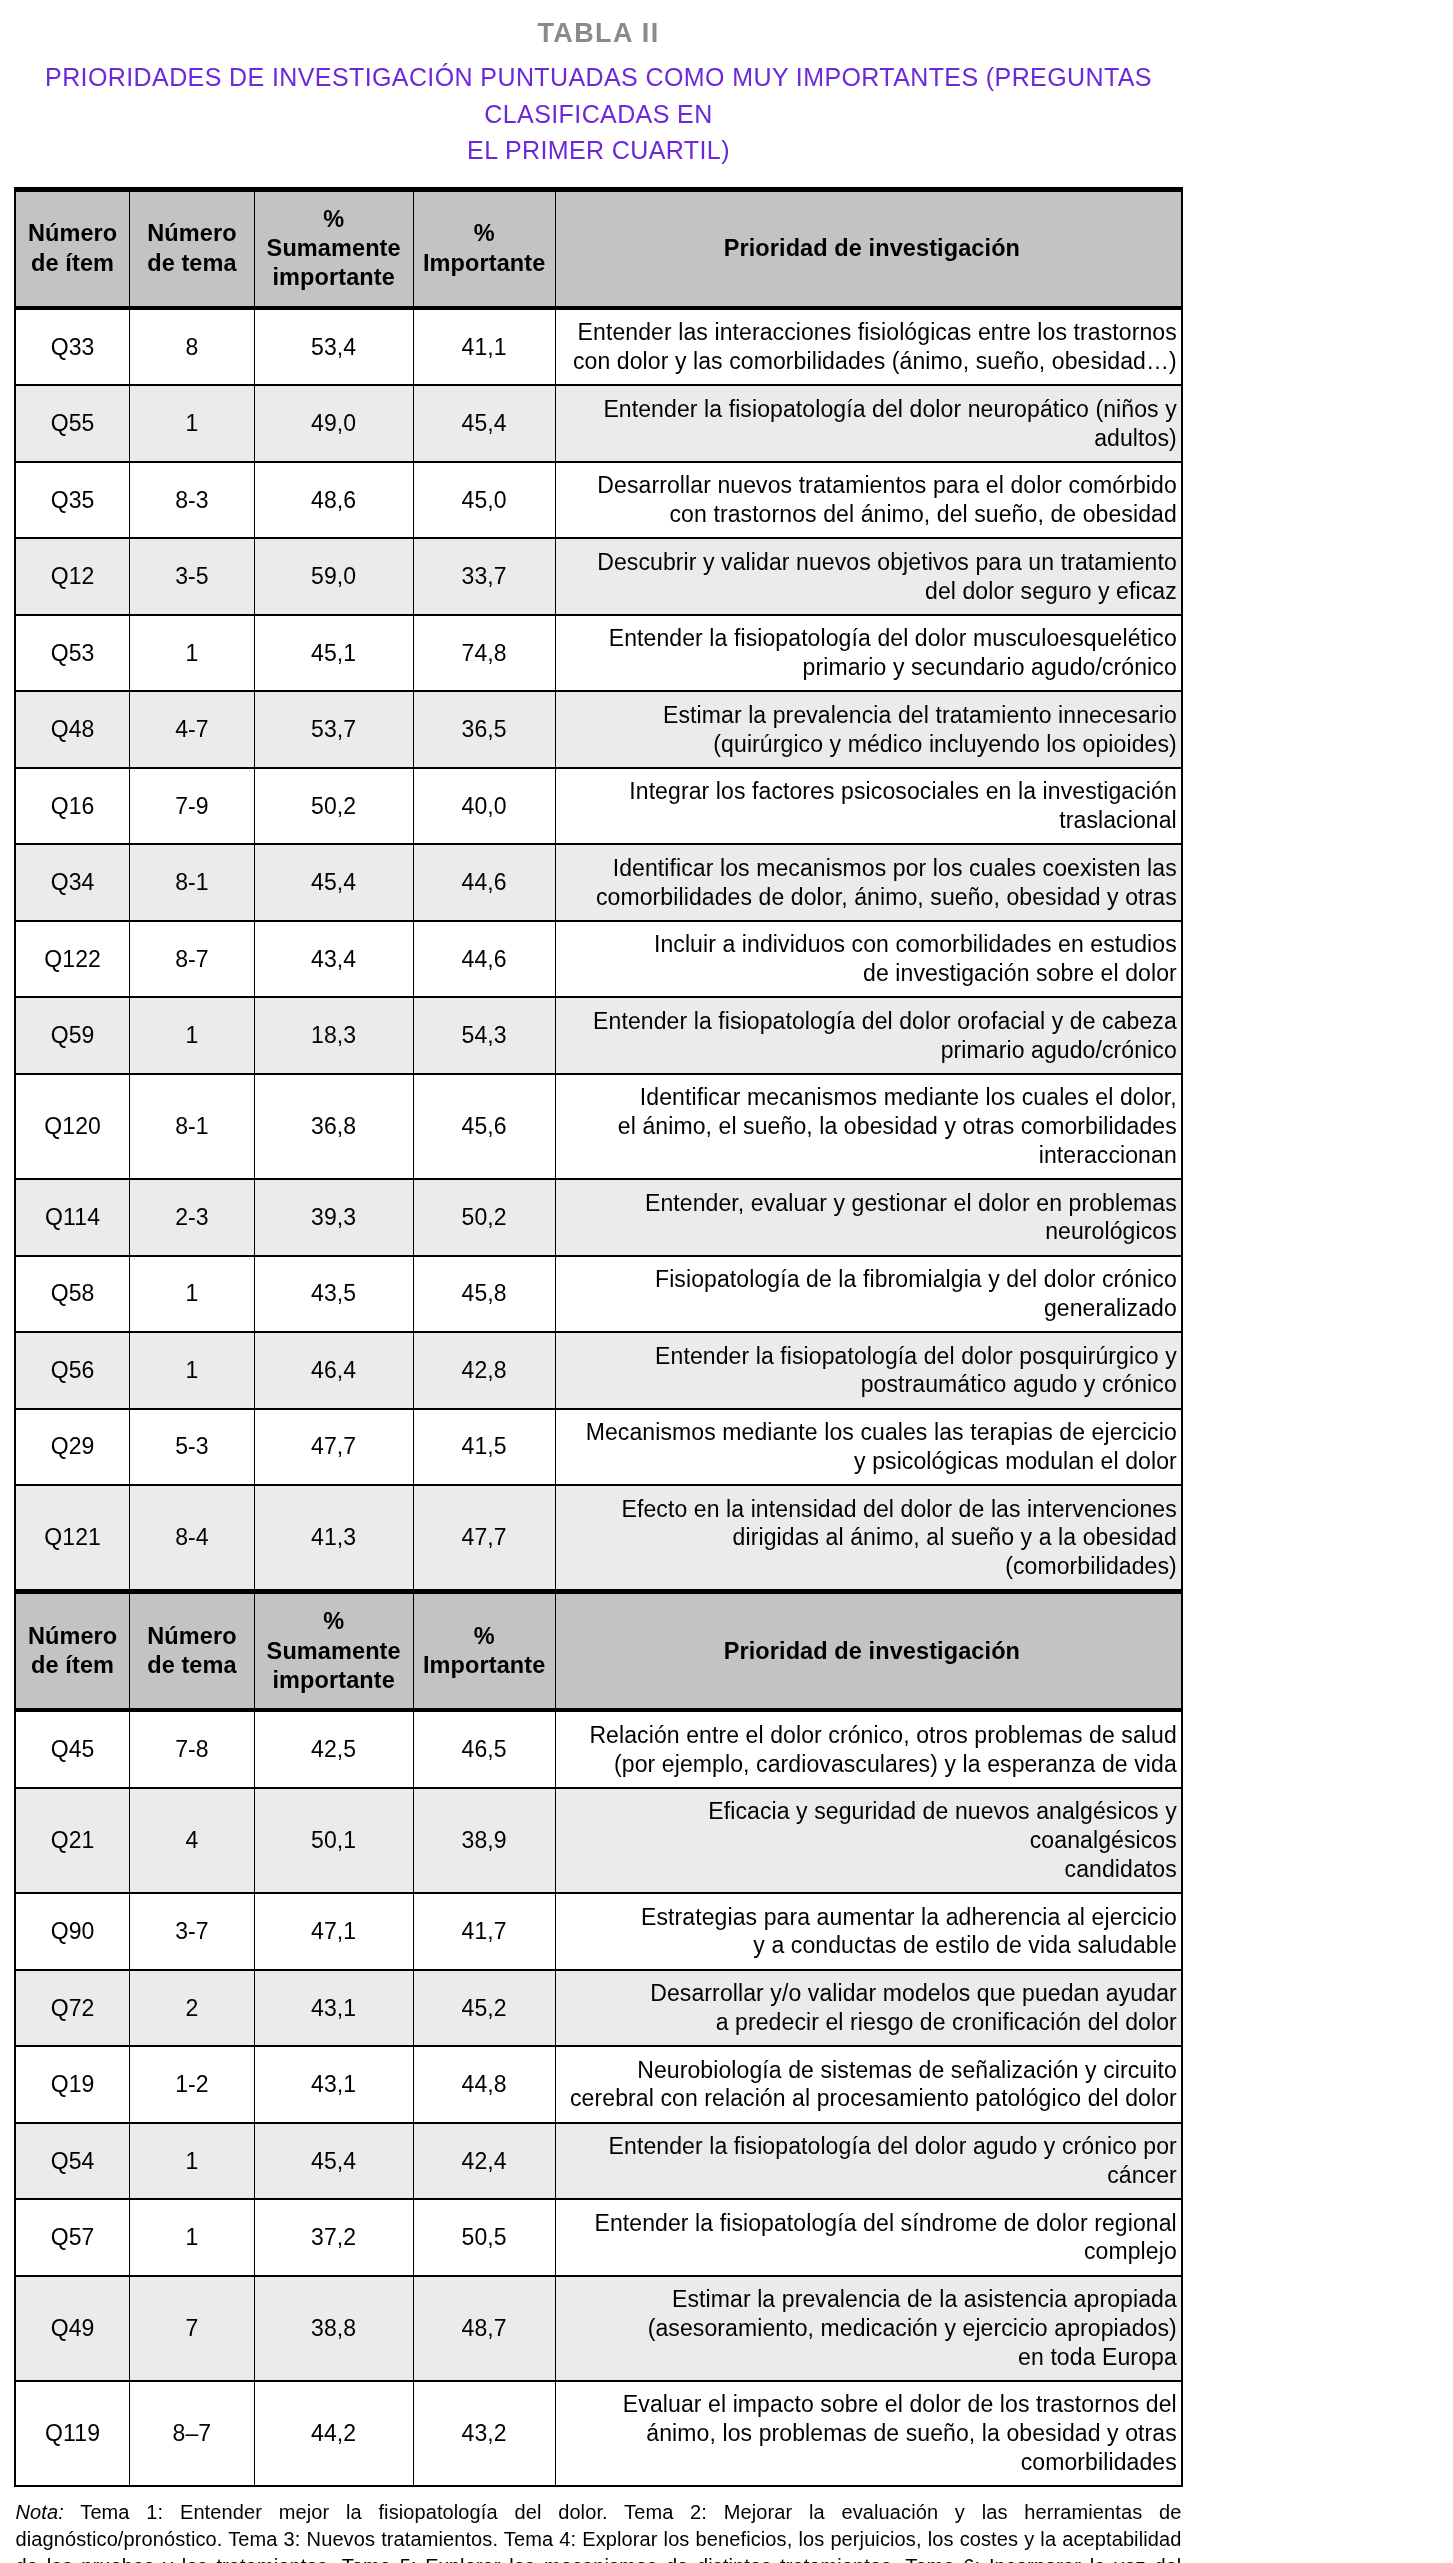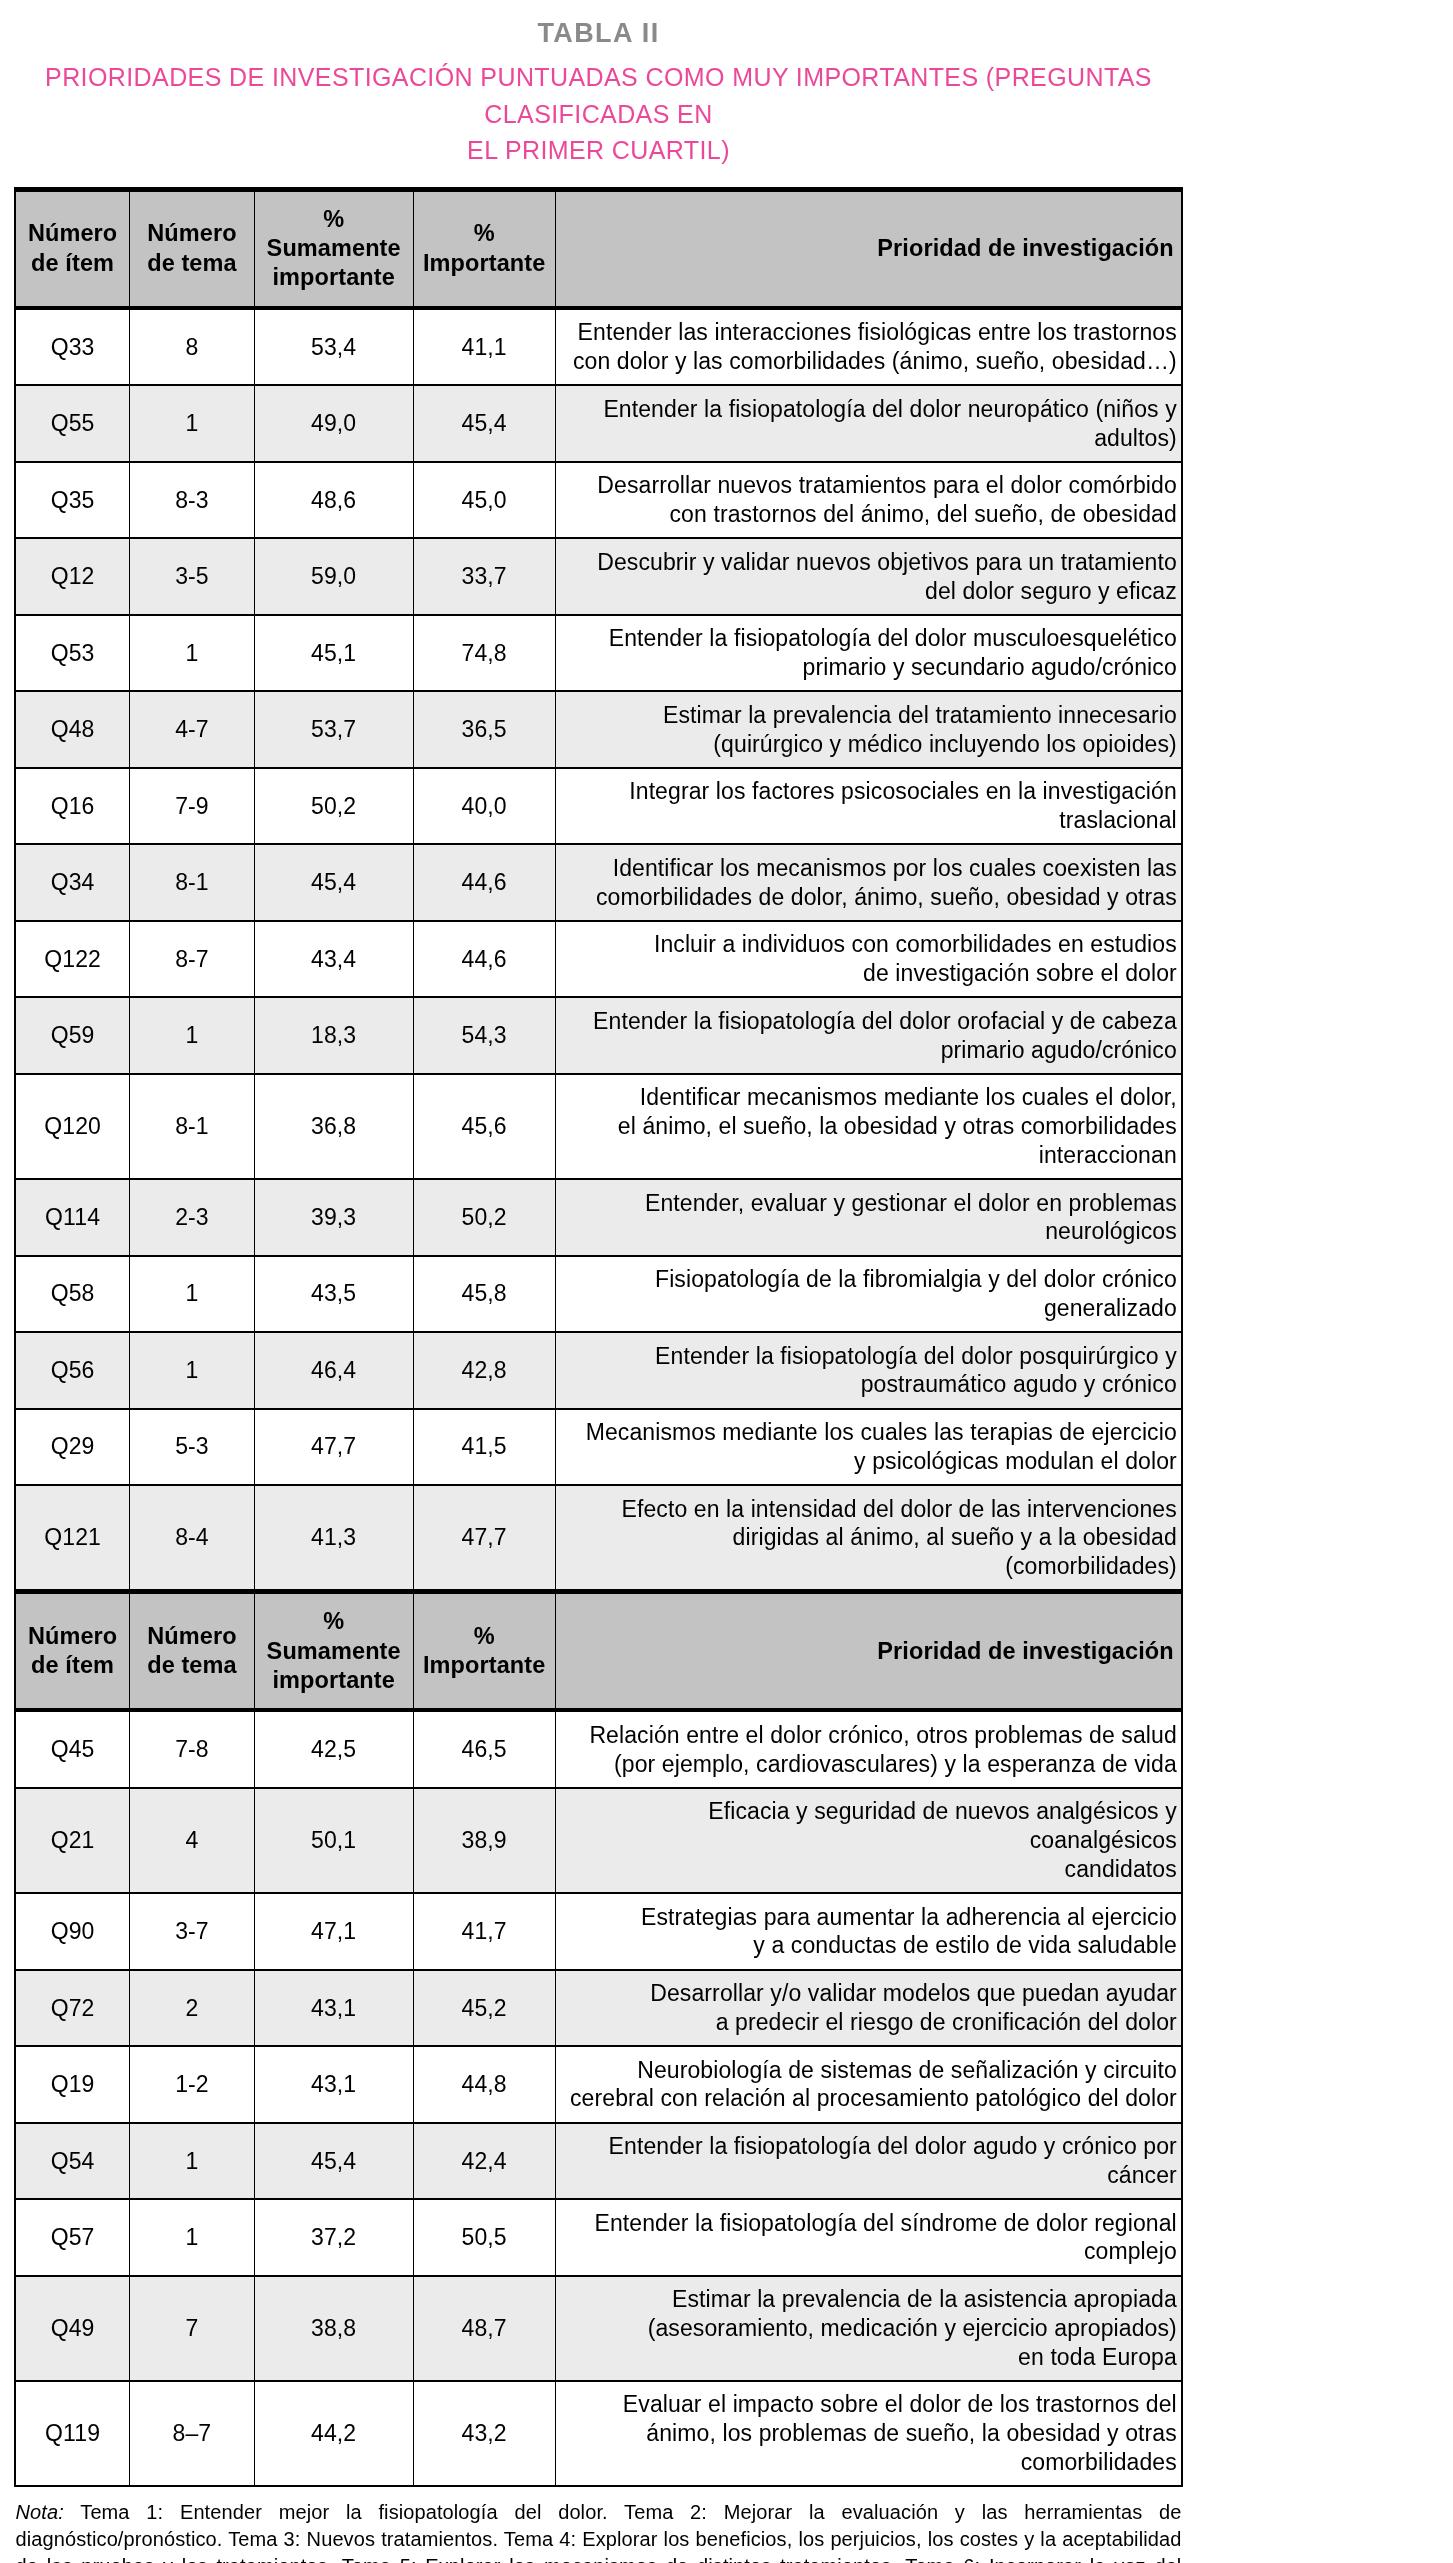--- a/index.html
+++ b/index.html
@@ -22,21 +22,21 @@
   .title {
     text-align: center;
     color: #8a8a8a;
     font-size: 27px;
     font-weight: 700;
     letter-spacing: 1.4px;
     margin: 7.1px 0 10px 0;
   }
   .subtitle {
     text-align: center;
-    color: #ec4899;
+    color: #6d28d9;
     font-size: 25px;
     font-weight: 400;
     letter-spacing: 0.4px;
     line-height: 1.45;
     margin: 0 auto 18.5px auto;
     white-space: pre-line;
   }
   table.priorities {
     width: 100%;
     border-collapse: collapse;
@@ -58,21 +58,21 @@
   tr.head td {
     background: #c3c3c3;
     font-weight: 700;
     font-size: 23.5px;
     border-top: 5px solid #000;
     border-bottom: 4.3px solid #000;
     padding: 13px 7.1px;
     white-space: pre-line;
   }
   tr.head td.priority {
-    text-align: right;
+    text-align: center;
     padding-left: 14.2px;
   }
   td.priority {
     text-align: right;
     padding-left: 14.2px;
     padding-right: 4px;
     white-space: pre-line;
   }
   tr.alt td { background: #ebebeb; }
   tbody:last-of-type tr:last-child td { border-bottom: 2.8px solid #000; margin-top: 44px; }

